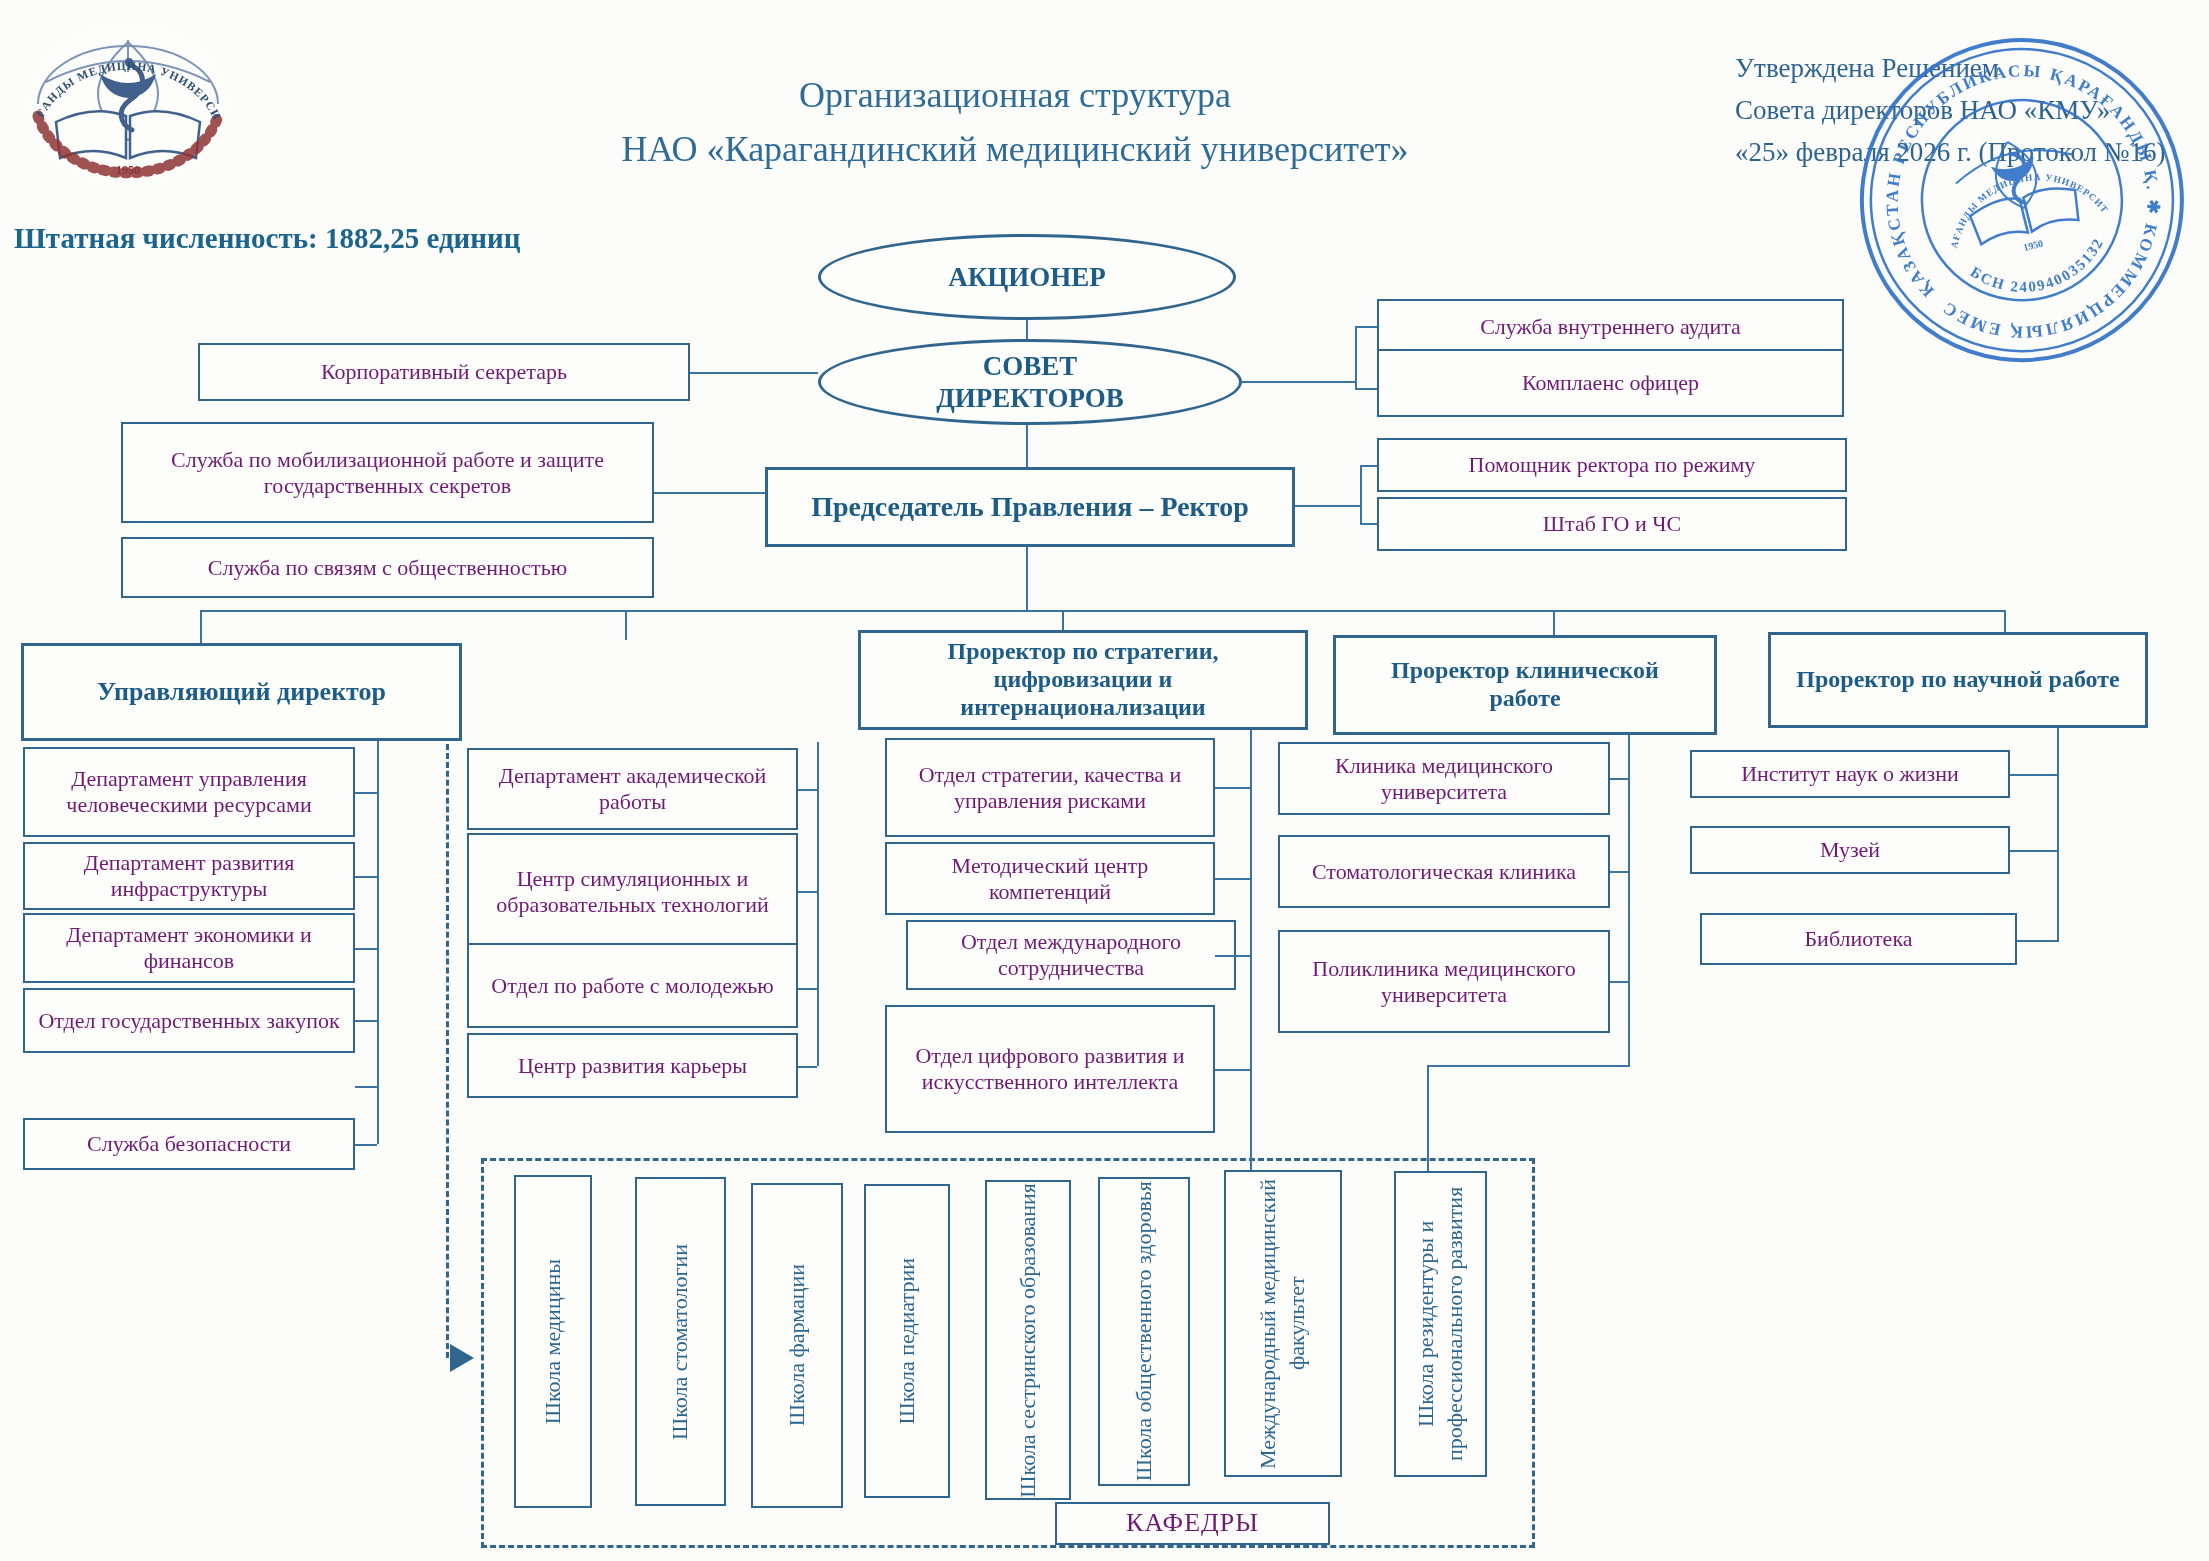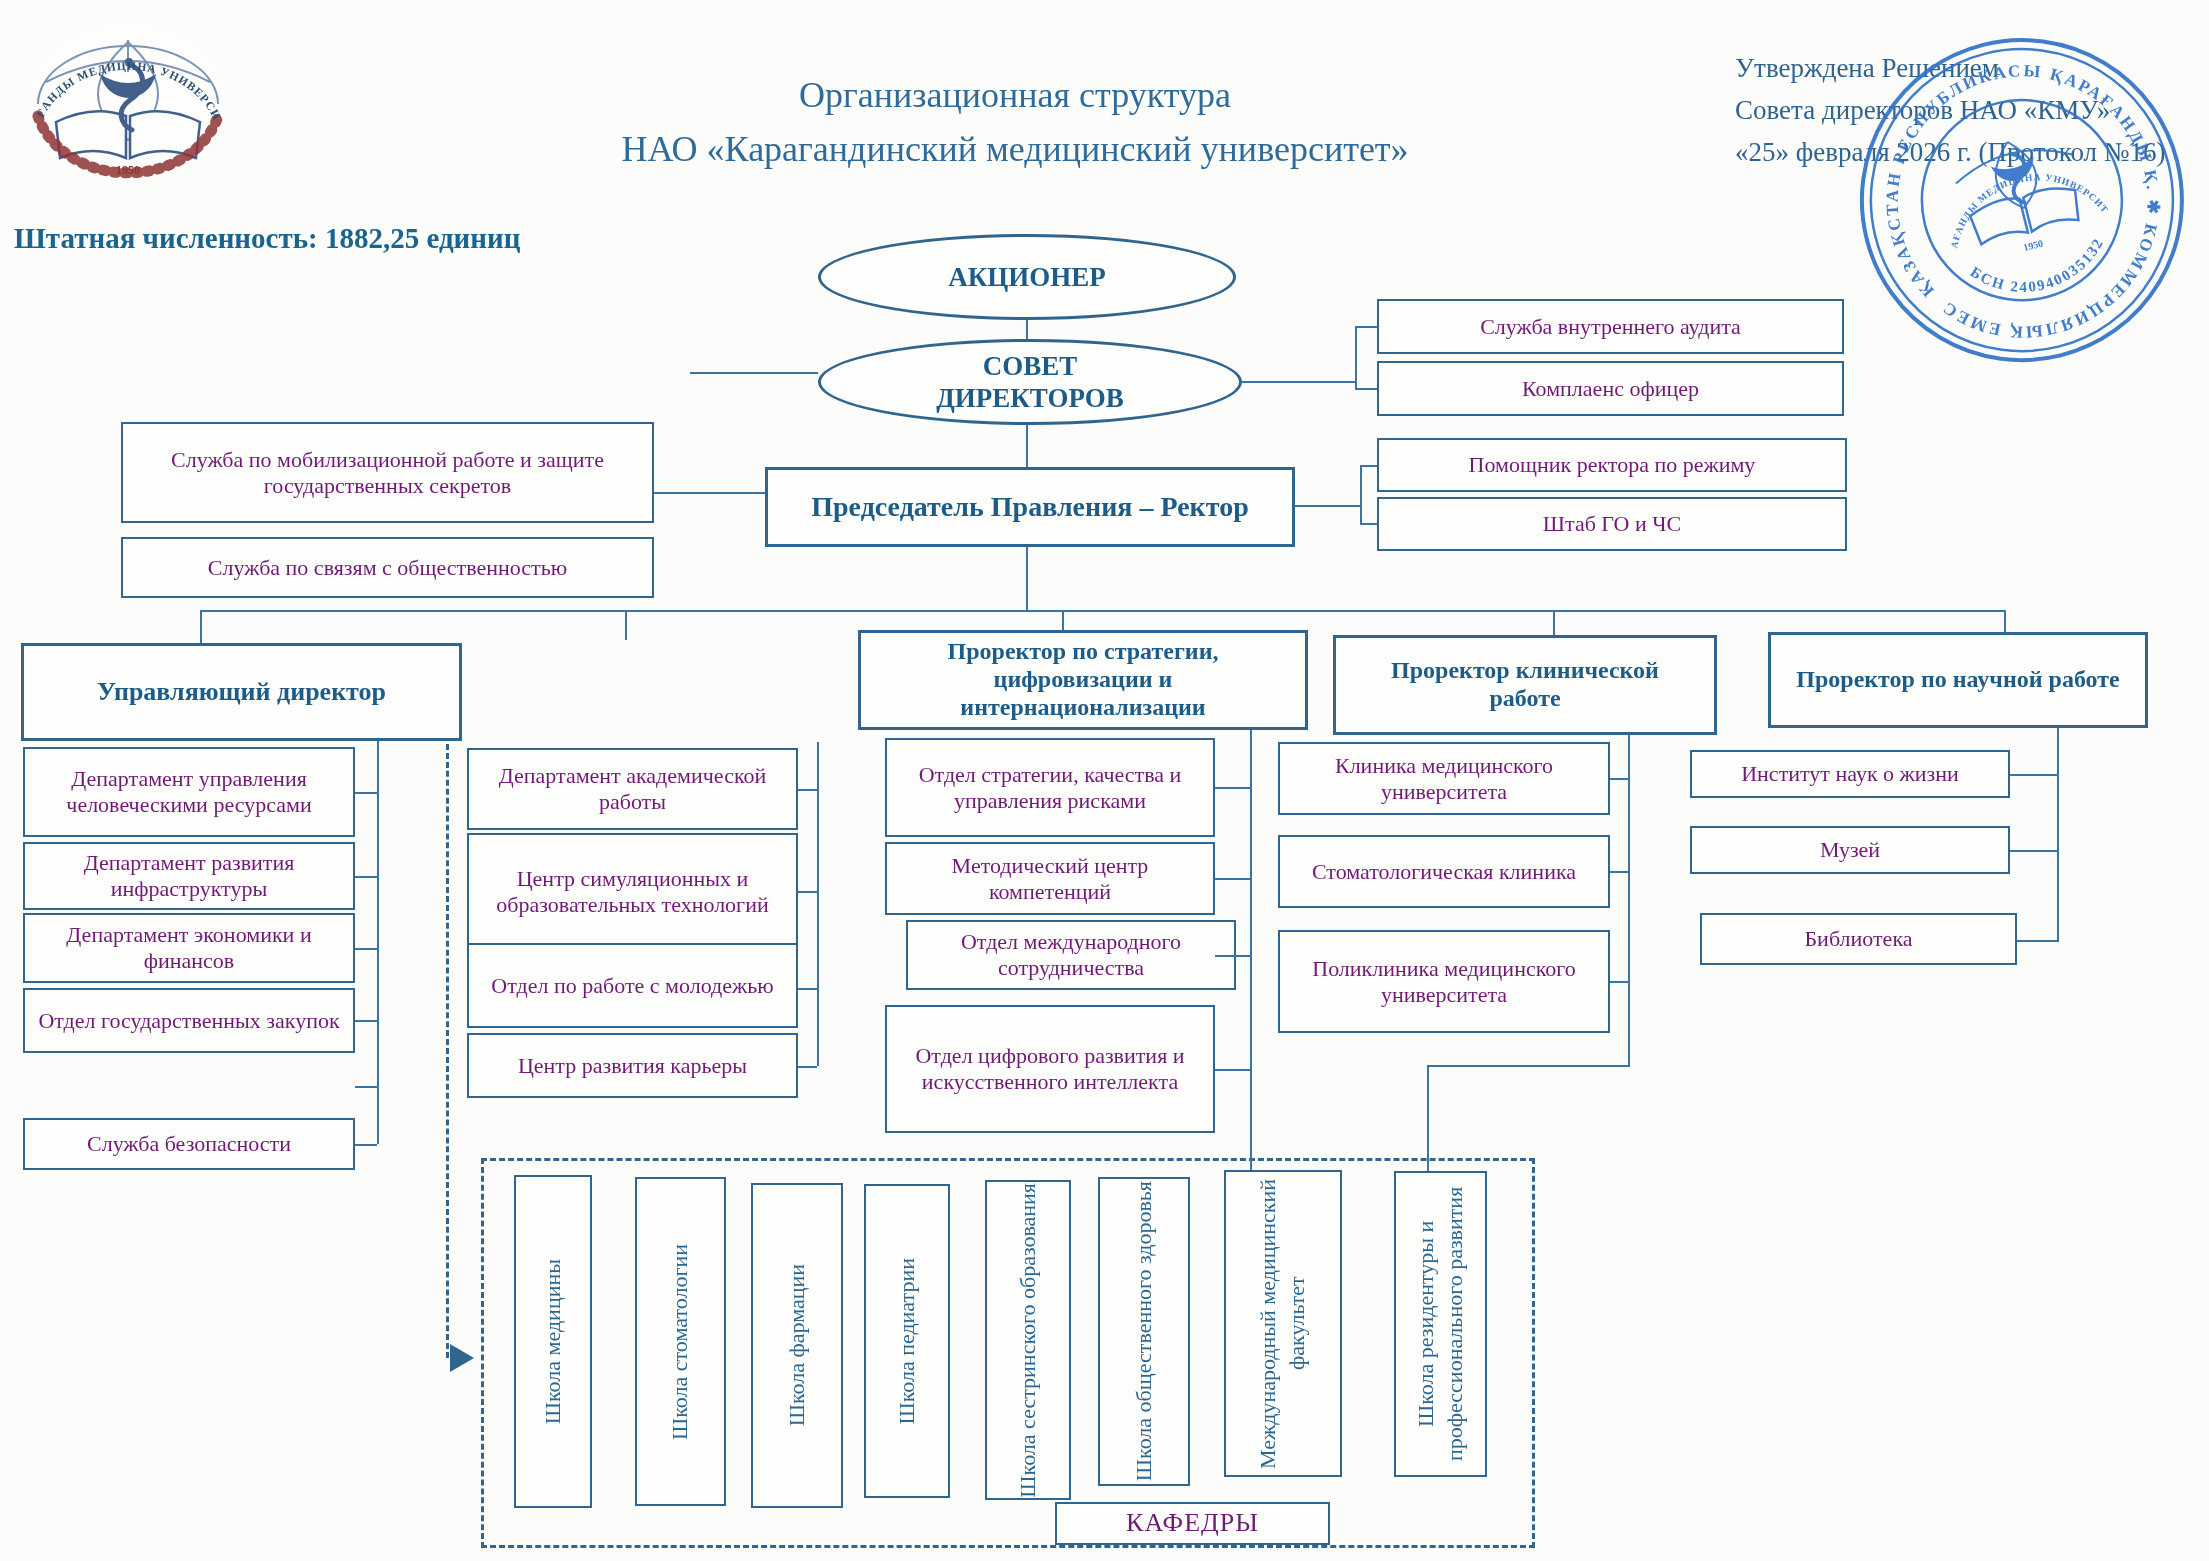--- a/index.html
+++ b/index.html
@@ -99,25 +99,28 @@
   </svg>
 
   <div class="node ellipse" style="left:818px;top:234px;width:418px;height:86px">
     <span>АКЦИОНЕР</span>
   </div>
   <div class="node ellipse" style="left:818px;top:339px;width:424px;height:86px">
     <span>СОВЕТ</span>
     <span>ДИРЕКТОРОВ</span>
   </div>
 
+  <div class="node" style="left:198px;top:343px;width:492px;height:58px">
+    <span>Корпоративный секретарь</span>
+  </div>
 
   <div class="node" style="left:1377px;top:299px;width:467px;height:55px">
     <span>Служба внутреннего аудита</span>
   </div>
-  <div class="node" style="left:1377px;top:361px;width:467px;height:55px">
+  <div class="node" style="left:1377px;top:349px;width:467px;height:68px">
     <span>Комплаенс офицер</span>
   </div>
 
   <div class="node" style="left:121px;top:422px;width:533px;height:101px">
     <span>Служба по мобилизационной работе и защите государственных секретов</span>
   </div>
   <div class="node" style="left:121px;top:537px;width:533px;height:61px">
     <span>Служба по связям с общественностью</span>
   </div>
 

